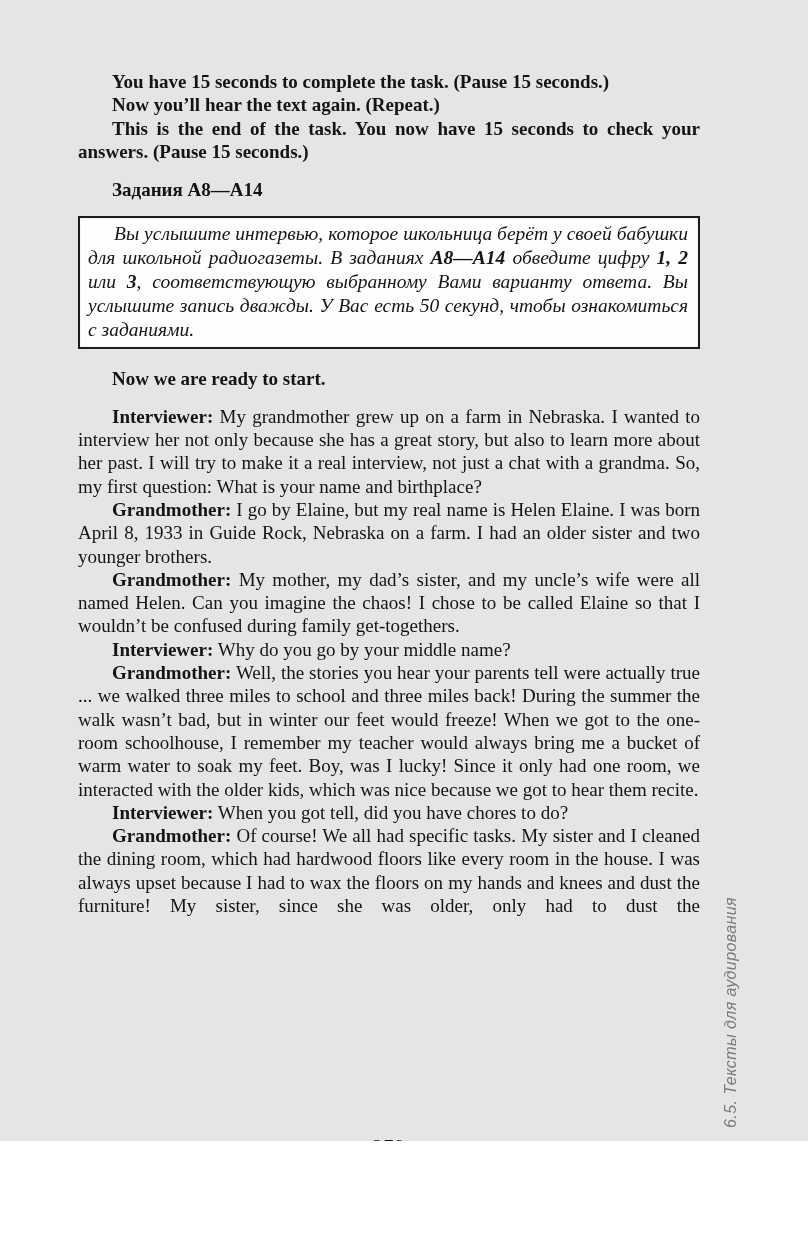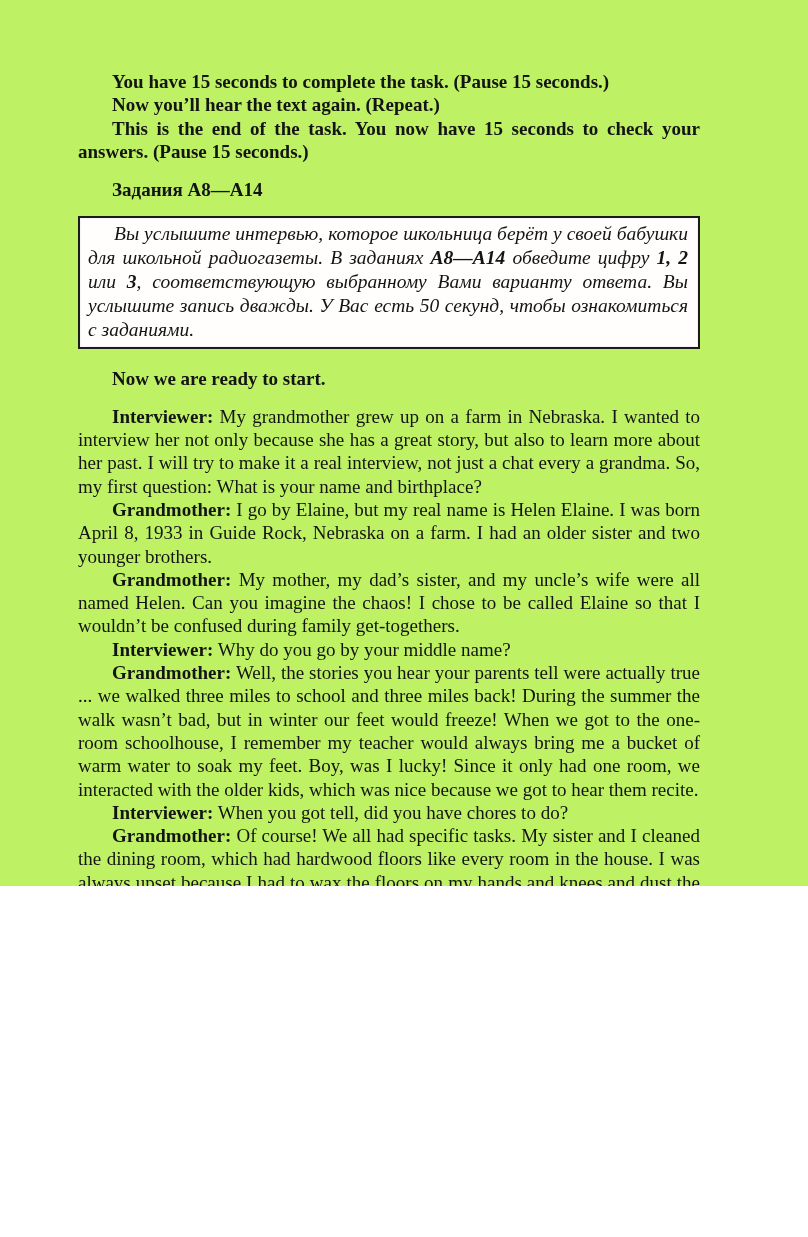--- a/index.html
+++ b/index.html
@@ -3,22 +3,22 @@
 <meta charset="utf-8">
 <style>
   html, body {
     margin: 0;
     padding: 0;
     background: #ffffff;
   }
   .page {
     position: relative;
     width: 808px;
-    height: 886px;
-    background: #bef264;
+    height: 1141px;
+    background: #e5e5e5;
     font-family: "Liberation Serif", "DejaVu Serif", serif;
     color: #141414;
     overflow: hidden;
   }
   .column {
     position: absolute;
     left: 78px;
     top: 70px;
     width: 622px;
   }
@@ -93,21 +93,21 @@
 
     <p class="heading">Задания А8—А14</p>
 
     <div class="task-box">
       <p class="box-text"><span>Вы услышите интервью, которое школьница берёт у своей бабушки для школьной радиогазеты. В заданиях </span><b>А8—А14</b><span> обведите цифру </span><b>1, 2</b><span> или </span><b>3</b><span>, соответствующую выбранному Вами варианту ответа. Вы услышите запись дважды. У Вас есть 50 секунд, чтобы ознакомиться с заданиями.</span></p>
     </div>
 
     <p class="para bold ready">Now we are ready to start.</p>
 
     <div class="dialogue">
-      <p class="para"><b>Interviewer:</b> <span>My grandmother grew up on a farm in Nebraska. I wanted to interview her not only because she has a great story, but also to learn more about her past. I will try to make it a real interview, not just a chat every a grandma. So, my first question: What is your name and birthplace?</span></p>
+      <p class="para"><b>Interviewer:</b> <span>My grandmother grew up on a farm in Nebraska. I wanted to interview her not only because she has a great story, but also to learn more about her past. I will try to make it a real interview, not just a chat with a grandma. So, my first question: What is your name and birthplace?</span></p>
       <p class="para"><b>Grandmother:</b> <span>I go by Elaine, but my real name is Helen Elaine. I was born April 8, 1933 in Guide Rock, Nebraska on a farm. I had an older sister and two younger brothers.</span></p>
       <p class="para"><b>Grandmother:</b> <span>My mother, my dad’s sister, and my uncle’s wife were all named Helen. Can you imagine the chaos! I chose to be called Elaine so that I wouldn’t be confused during family get-togethers.</span></p>
       <p class="para"><b>Interviewer:</b> <span>Why do you go by your middle name?</span></p>
       <p class="para"><b>Grandmother:</b> <span>Well, the stories you hear your parents tell were actually true ... we walked three miles to school and three miles back! During the summer the walk wasn’t bad, but in winter our feet would freeze! When we got to the one-room schoolhouse, I remember my teacher would always bring me a bucket of warm water to soak my feet. Boy, was I lucky! Since it only had one room, we interacted with the older kids, which was nice because we got to hear them recite.</span></p>
       <p class="para"><b>Interviewer:</b> <span>When you got tell, did you have chores to do?</span></p>
       <p class="para justify-last"><b>Grandmother:</b> <span>Of course! We all had specific tasks. My sister and I cleaned the dining room, which had hardwood floors like every room in the house. I was always upset because I had to wax the floors on my hands and knees and dust the furniture! My sister, since she was older, only had to dust the</span></p>
     </div>
 
   </div>
 

